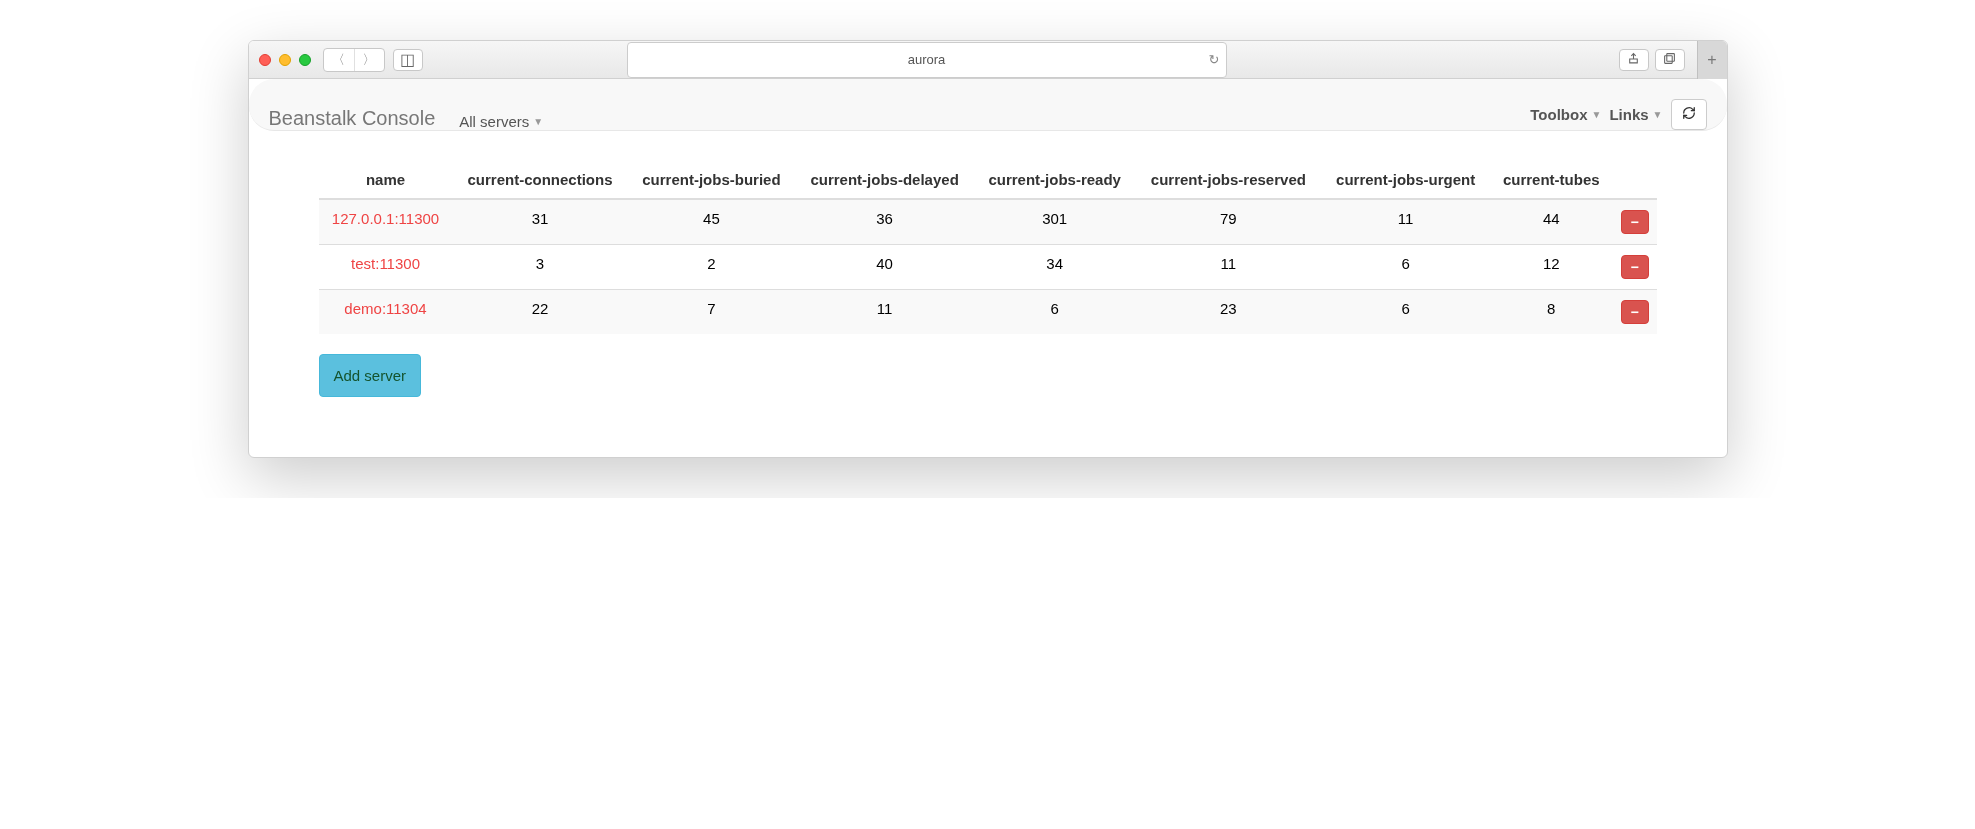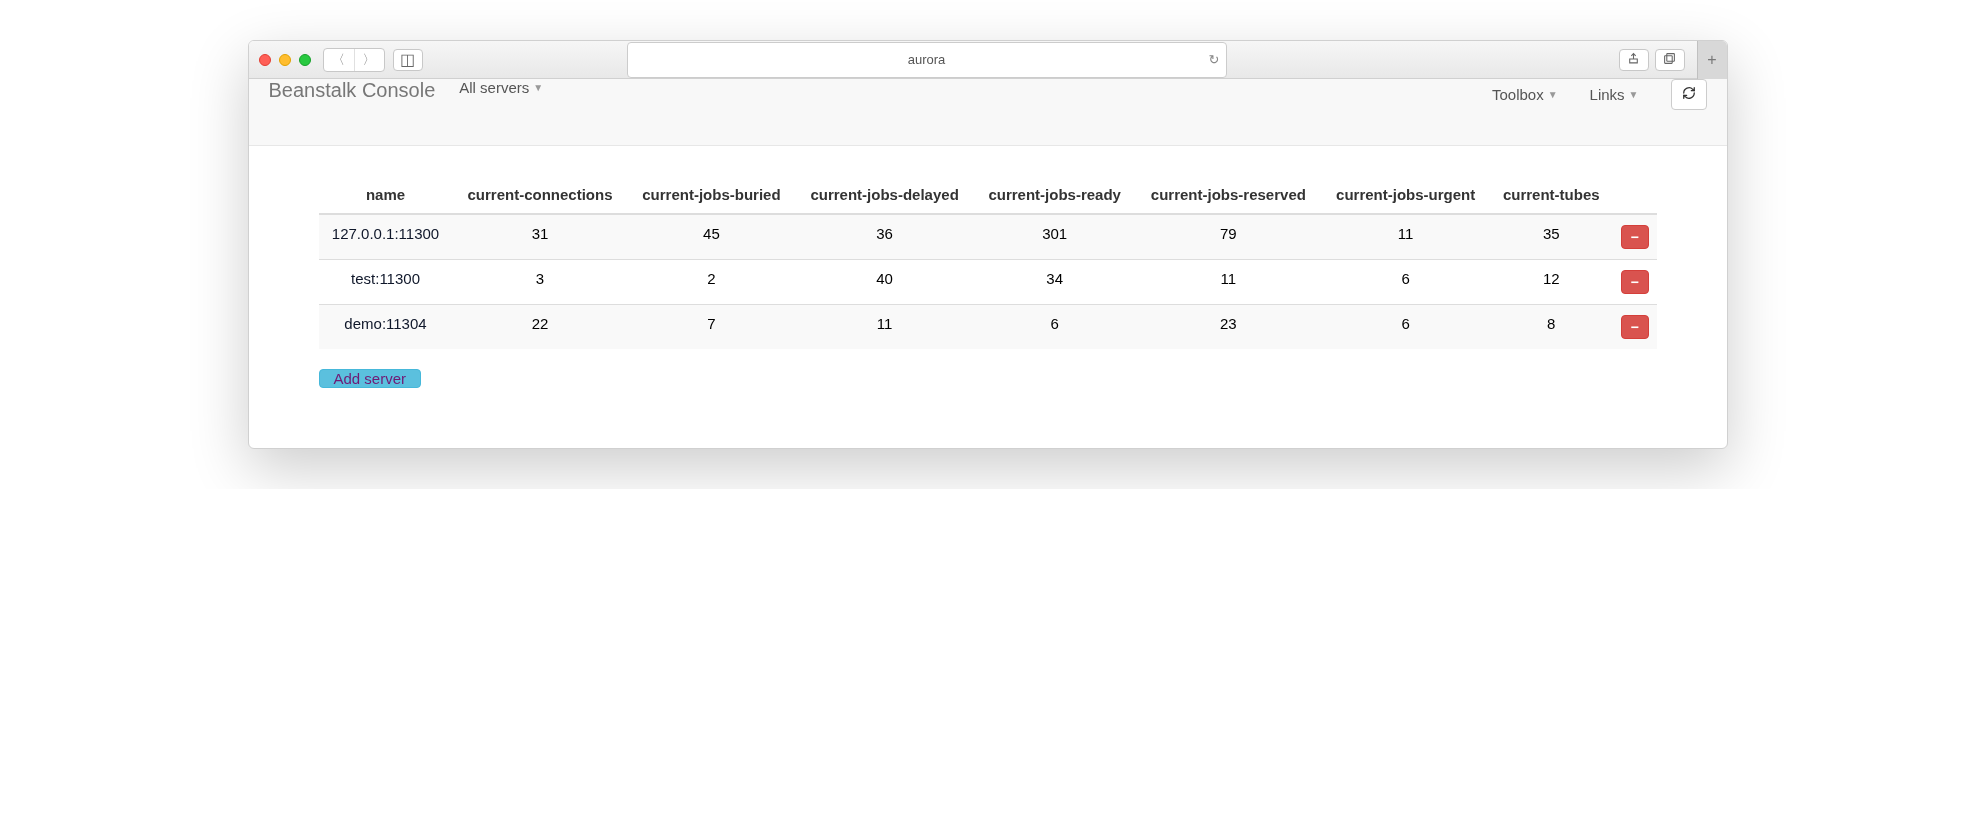--- a/index.html
+++ b/index.html
@@ -92,63 +92,64 @@
       width: 30px; height: 38px;
       background: #d8d8d8;
       border-left: 1px solid #c0c0c0;
       display: flex; align-items: center; justify-content: center;
       color: #777; font-size: 16px;
       margin: -10px -10px -10px 6px;
       cursor: pointer;
     }
     
     .navbar {
-      height: 67px;
+      height: 52px;
       background: #f8f8f8;
       border-bottom: 1px solid #e7e7e7;
       display: flex;
-      align-items: flex-start;
+      align-items: flex-end;
       padding: 0 20px;
+      border-radius: 25px;
     }
     .brand { font-size: 20px; color: #777; margin-right: 24px; font-weight: 300; }
     .nav-link { color: #555; font-size: 15px; cursor: pointer; display: flex; align-items: center; gap: 4px; }
     .nav-link .caret { font-size: 10px; color: #999; }
-    .nav-right { margin-left: auto; display: flex; align-items: center; gap: 32px; }
+    .nav-right { margin-left: auto; display: flex; align-items: center; gap: 8px; font-weight: bold; }
     .refresh-btn {
       border: 1px solid #ccc;
       border-radius: 4px;
       padding: 6px 10px;
       background: #fff;
       cursor: pointer;
       color: #333;
       font-size: 14px;
     }
     
     .content { padding: 30px 70px 60px; }
     table { width: 100%; border-collapse: collapse; font-size: 15px; }
     th, td { text-align: center; padding: 10px 8px; border-top: 1px solid #ddd; vertical-align: top; }
     thead th { border-top: none; border-bottom: 2px solid #ddd; color: #333; font-weight: bold; }
     tbody tr:nth-child(odd) { background: #f9f9f9; }
-    td a { color: #0f172a; text-decoration: none; }
+    td a { color: #ef4444; text-decoration: none; }
     .del-btn {
       background: #d9534f;
       border: 1px solid #d43f3a;
       color: #fff;
       border-radius: 4px;
       width: 28px; height: 24px;
       display: inline-flex; align-items: center; justify-content: center;
       font-weight: bold; font-size: 14px;
       cursor: pointer;
     }
     .add-btn {
       margin-top: 20px;
       background: #5bc0de;
       border: 1px solid #46b8da;
-      color: #701a75;
-      padding: 0 14px;
+      color: #14532d;
+      padding: 12px 14px;
       border-radius: 4px;
       font-size: 15px;
       cursor: pointer;
     }
     .actions-col { width: 40px; text-align: right; }
   </style>
 </head>
 <body>
 
 <div class="window">
@@ -242,21 +243,21 @@
       </thead>
       <tbody>
           <tr>
             <td><a href="#">127.0.0.1:11300</a></td>
             <td>31</td>
             <td>45</td>
             <td>36</td>
             <td>301</td>
             <td>79</td>
             <td>11</td>
-            <td>35</td>
+            <td>44</td>
             <td class="actions-col"><button class="del-btn">
                 <span>−</span>
               </button></td>
           </tr>
           <tr>
             <td><a href="#">test:11300</a></td>
             <td>3</td>
             <td>2</td>
             <td>40</td>
             <td>34</td>

